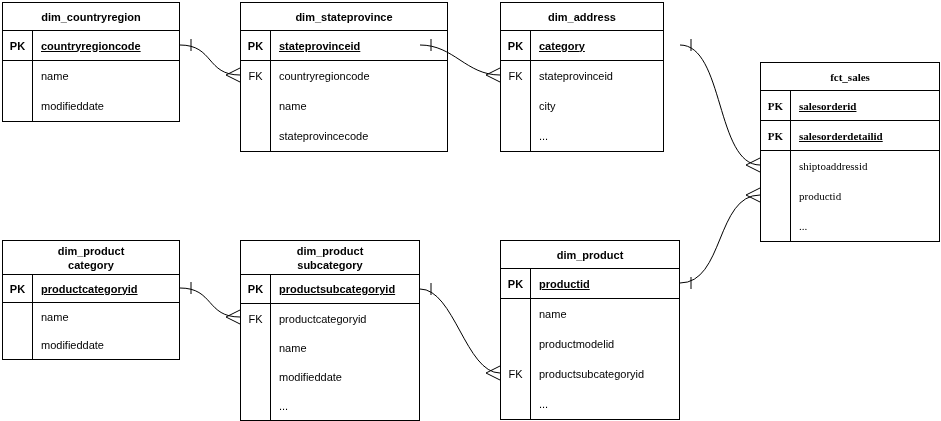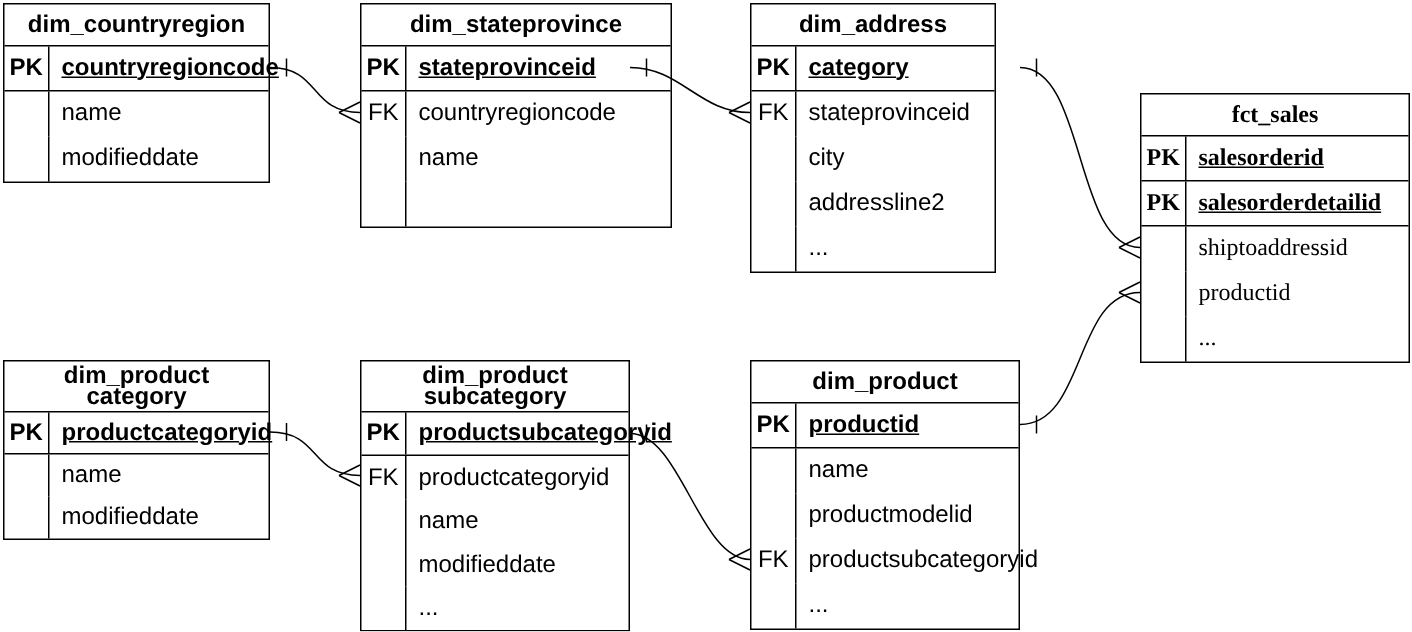--- a/index.html
+++ b/index.html
@@ -2,21 +2,21 @@
 <html><head>
 <meta charset="utf-8">
 <style>
   html, body { margin: 0; padding: 0; background: #ffffff; }
   .canvas {
     position: relative;
     width: 941px;
     height: 421px;
     background: #ffffff;
     font-family: "Liberation Sans", sans-serif;
-    font-size: 16px;
+    font-size: 11px;
     color: #000000;
     overflow: hidden;
   }
   .er-table {
     position: absolute;
     background: #ffffff;
     border: 1px solid #000000;
     box-sizing: border-box;
     z-index: 1;
   }
@@ -103,40 +103,37 @@
     <div class="t-row">
       <div class="t-key">FK</div>
       <div class="t-field">countryregioncode</div>
     </div>
     <div class="t-row">
       <div class="t-key"></div>
       <div class="t-field">name</div>
     </div>
     <div class="t-row">
       <div class="t-key"></div>
+      <div class="t-field">stateprovincecode</div>
     </div>
   </div>
 
   <div class="er-table size-a" style="left:500px; top:2px; width:164px;">
     <div class="t-header">dim_address</div>
     <div class="t-row pk-row">
       <div class="t-key">PK</div>
       <div class="t-field">category</div>
     </div>
     <div class="t-row">
       <div class="t-key">FK</div>
       <div class="t-field">stateprovinceid</div>
     </div>
     <div class="t-row">
       <div class="t-key"></div>
       <div class="t-field">city</div>
-    </div>
-    <div class="t-row">
-      <div class="t-key"></div>
-      <div class="t-field">addressline2</div>
     </div>
     <div class="t-row">
       <div class="t-key"></div>
       <div class="t-field">...</div>
     </div>
   </div>
 
   <div class="er-table size-a" style="left:760px; top:62px; width:180px;font-family:Liberation Serif, serif;">
     <div class="t-header">fct_sales</div>
     <div class="t-row pk-row">

